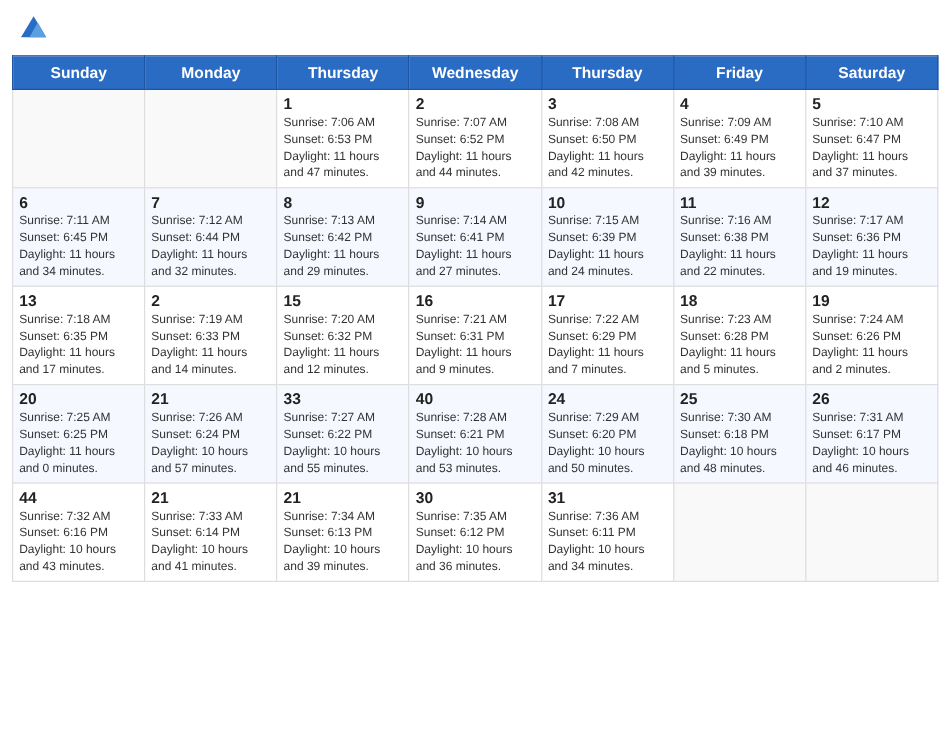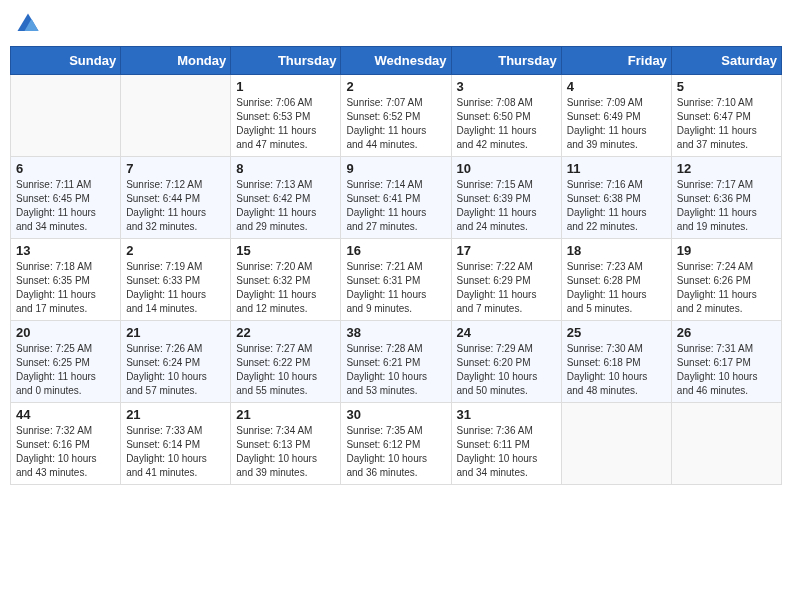--- a/index.html
+++ b/index.html
@@ -58,21 +58,21 @@
       width: 100%;
       border-collapse: collapse;
       border: 1px solid #ccc;
     }
     .calendar th {
       background: #2a6bc4;
       color: #fff;
       font-size: 13px;
       font-weight: bold;
       padding: 6px 4px;
-      text-align: right;
+      text-align: center;
       border: 1px solid #1f55a0;
     }
     .calendar td {
       vertical-align: top;
       border: 1px solid #ddd;
       padding: 4px 5px;
       width: calc(100% / 7);
       min-height: 80px;
       background: #fff;
       font-size: 11px;
@@ -220,25 +220,25 @@
       <tr class="row-bg-light">
         <td>
           <span class="day-number">20</span>
           <div class="cell-info">Sunrise: 7:25 AM<br>Sunset: 6:25 PM<br>Daylight: 11 hours and 0 minutes.</div>
         </td>
         <td>
           <span class="day-number">21</span>
           <div class="cell-info">Sunrise: 7:26 AM<br>Sunset: 6:24 PM<br>Daylight: 10 hours and 57 minutes.</div>
         </td>
         <td>
-          <span class="day-number">22</span>
+          <span class="day-number">33</span>
           <div class="cell-info">Sunrise: 7:27 AM<br>Sunset: 6:22 PM<br>Daylight: 10 hours and 55 minutes.</div>
         </td>
         <td>
-          <span class="day-number">38</span>
+          <span class="day-number">40</span>
           <div class="cell-info">Sunrise: 7:28 AM<br>Sunset: 6:21 PM<br>Daylight: 10 hours and 53 minutes.</div>
         </td>
         <td>
           <span class="day-number">24</span>
           <div class="cell-info">Sunrise: 7:29 AM<br>Sunset: 6:20 PM<br>Daylight: 10 hours and 50 minutes.</div>
         </td>
         <td>
           <span class="day-number">25</span>
           <div class="cell-info">Sunrise: 7:30 AM<br>Sunset: 6:18 PM<br>Daylight: 10 hours and 48 minutes.</div>
         </td>

